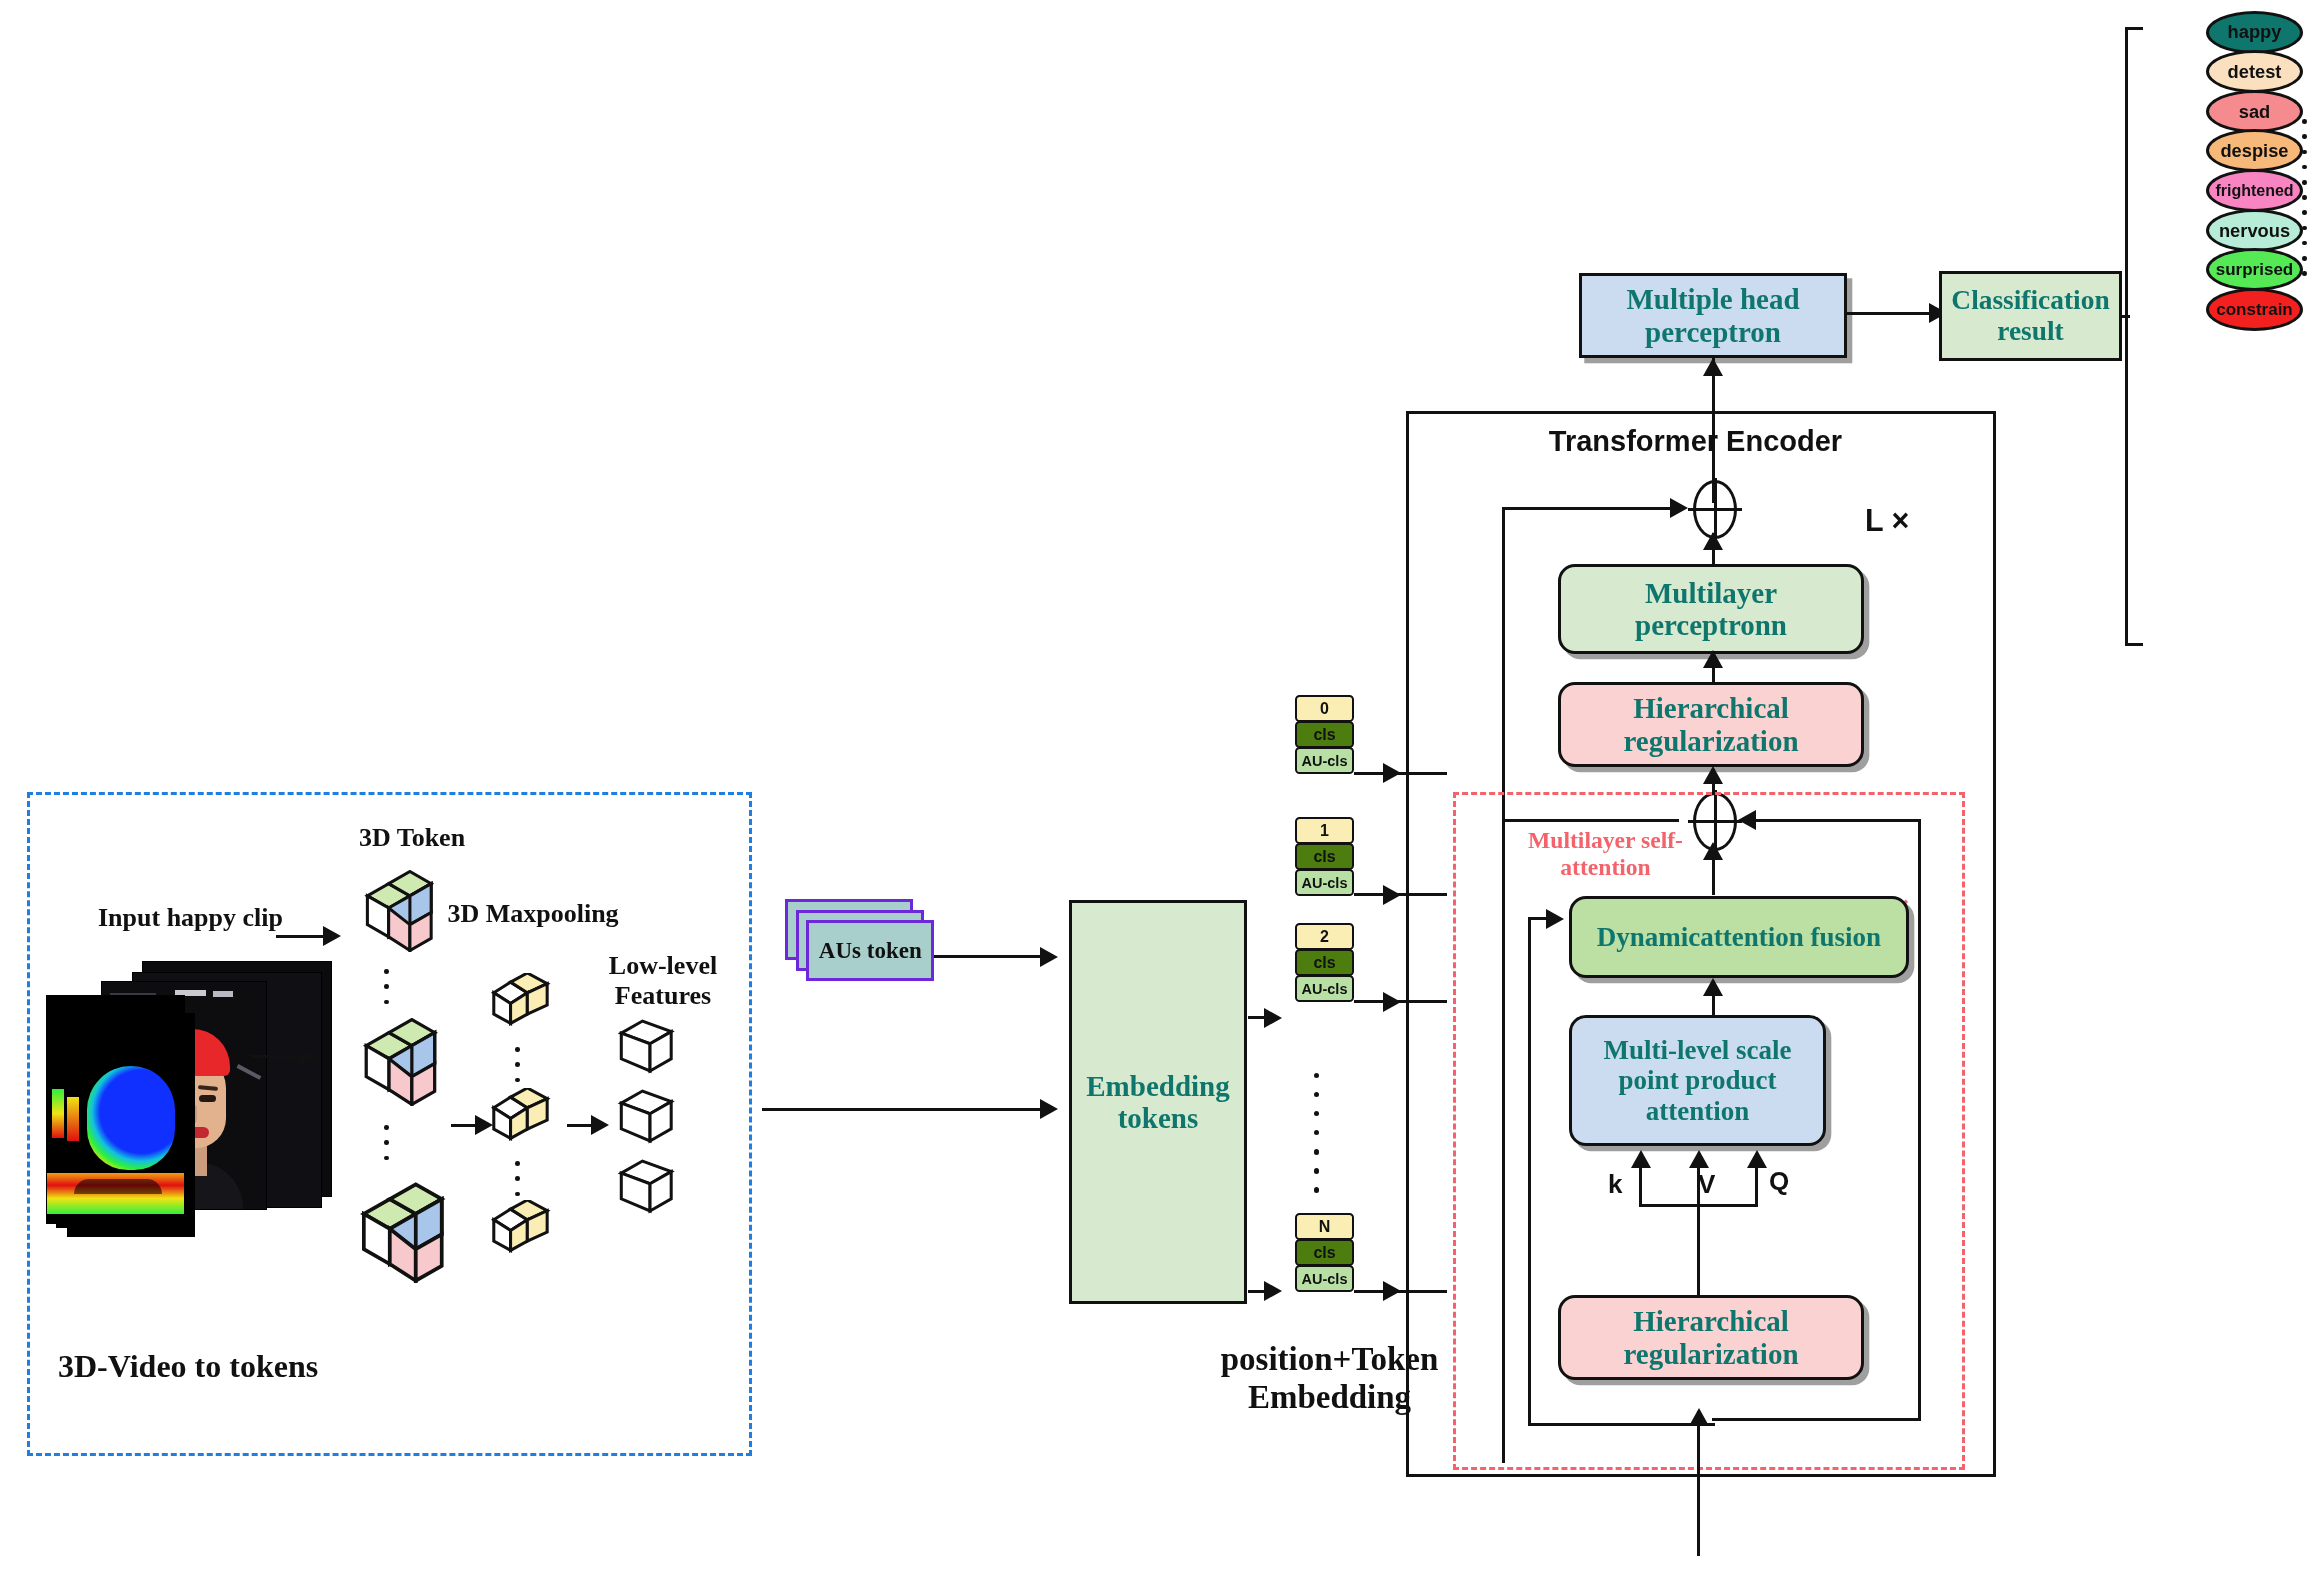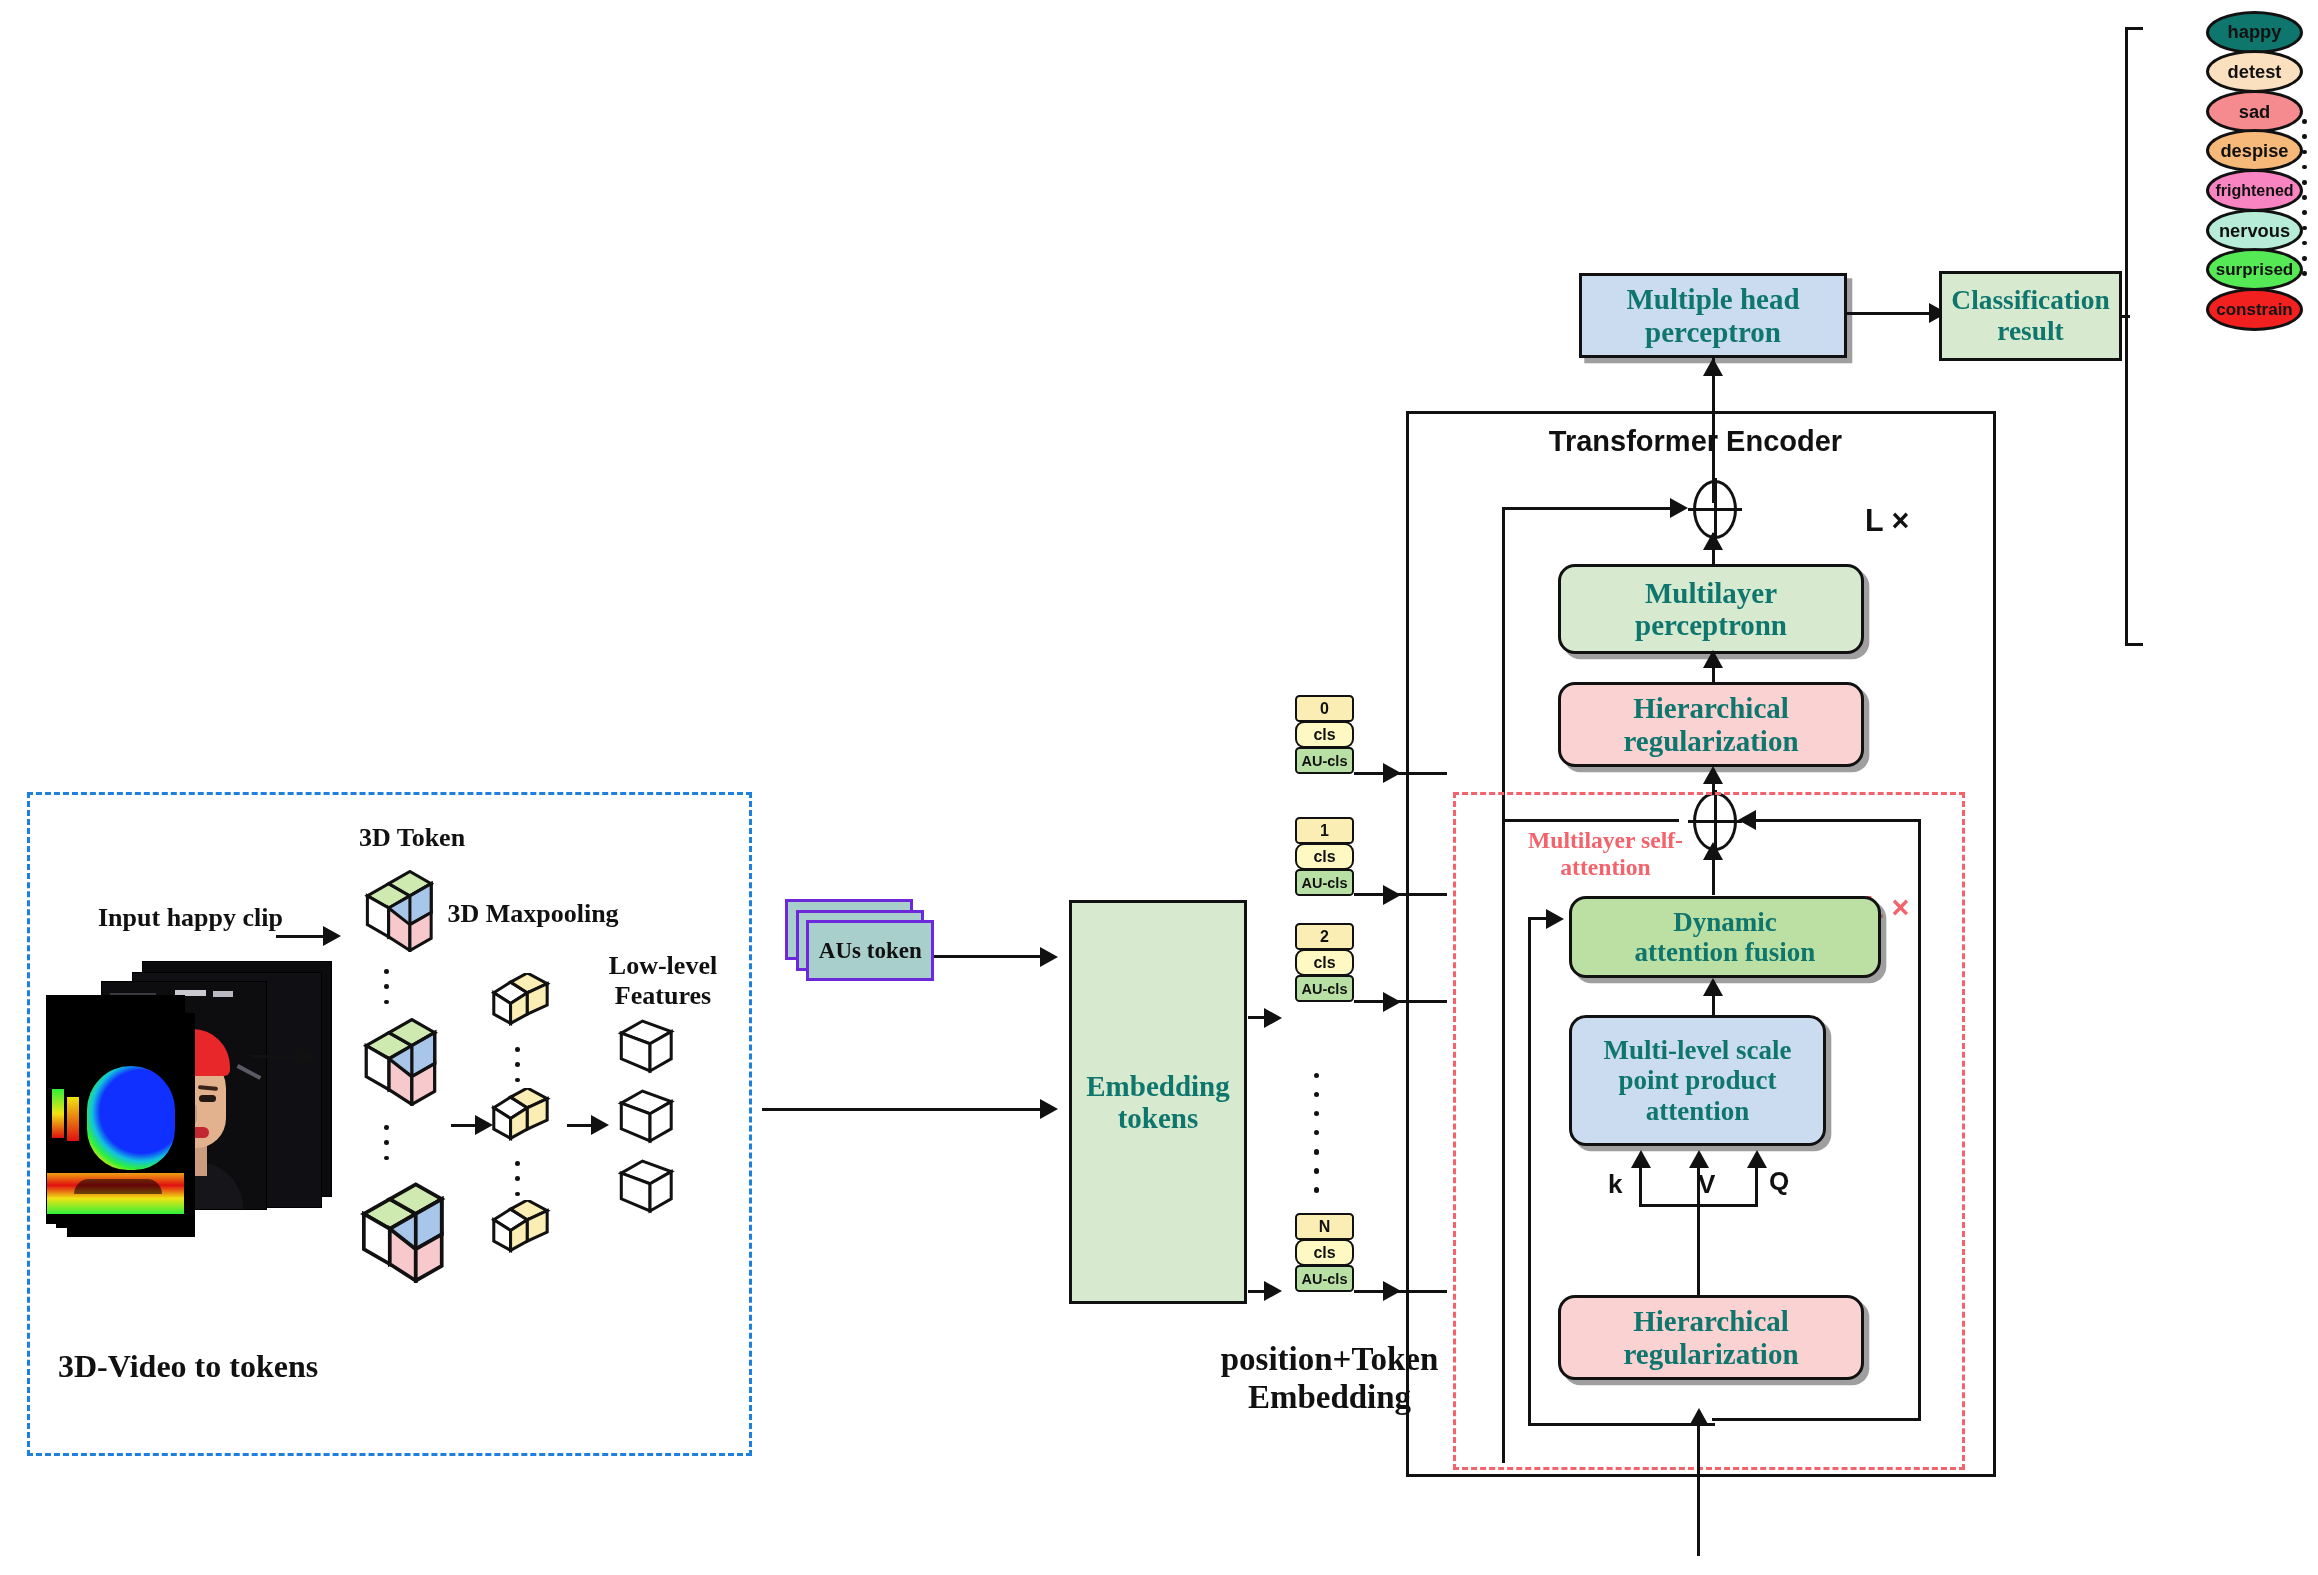--- a/index.html
+++ b/index.html
@@ -39,21 +39,21 @@
   .plus:before,.plus:after{content:"";position:absolute;background:#111;}
   .plus:before{left:-7.6px;right:-7.6px;top:50%;height:3px;margin-top:-1.5px;}
   .plus:after{top:-4.6px;bottom:-4.6px;left:50%;width:3px;margin-left:-1.5px;}
   
   .tok{position:absolute;width:59px;}
   .tok div{border:2.3px solid #111;box-sizing:border-box;height:27px;display:flex;
            align-items:center;justify-content:center;font-size:16px;font-weight:bold;
            font-family:"Liberation Sans",sans-serif;border-radius:4.6px;margin-bottom:-0.8px;
            color:#111;}
   .tok .t0{background:#faeeb4;}
-  .tok .t1{background:#fef9c3;border-radius:9px;}
+  .tok .t1{background:#4d7c0f;}
   .tok .t2{background:#b9e0a4;font-size:14.5px;}
   
   .ell{position:absolute;border:3.8px solid #111;border-radius:50%;
        display:flex;align-items:center;justify-content:center;
        font-family:"Liberation Sans",sans-serif;font-weight:bold;font-size:18.3px;color:#111;
        box-sizing:border-box;}
   
   .austack{position:absolute;}
   .austack .card{position:absolute;border:3px solid #6d28d9;background:#a8cfcb;
                  box-sizing:border-box;}
@@ -166,21 +166,21 @@
 <div class="lbl lbl-sans lbl-red" style="left:1865px;top:890px;width:91px;font-size:30.5px;text-align:left;">L ×</div>
 
 <div class="vline" style="left:1502px;top:819px;height:644px;"></div>
 <div class="hline" style="left:1502px;top:819px;width:177px;"></div>
 
 <div class="hline" style="left:1744px;top:819px;width:177px;"></div>
 <div class="arrL" style="left:1738px;top:810px;"></div>
 <div class="vline" style="left:1918px;top:819px;height:602px;"></div>
 <div class="hline" style="left:1712px;top:1418px;width:209px;"></div>
 
-<div class="box c-greendark rnd shadow" style="left:1569px;top:896px;width:312px;height:82px;font-size:27px;flex-direction:column;">
+<div class="box c-greendark rnd shadow" style="left:1569px;top:896px;width:340px;height:82px;font-size:27px;flex-direction:row;">
   <span>Dynamic</span>
   <span>attention fusion</span>
 </div>
 <div class="vline" style="left:1712px;top:845px;height:50px;"></div>
 <div class="arrU" style="left:1703px;top:842px;"></div>
 
 <div class="vline" style="left:1528px;top:917px;height:509px;"></div>
 <div class="hline" style="left:1528px;top:917px;width:23px;"></div>
 <div class="arrR" style="left:1546px;top:909px;"></div>
 <div class="hline" style="left:1528px;top:1423px;width:187px;"></div>

